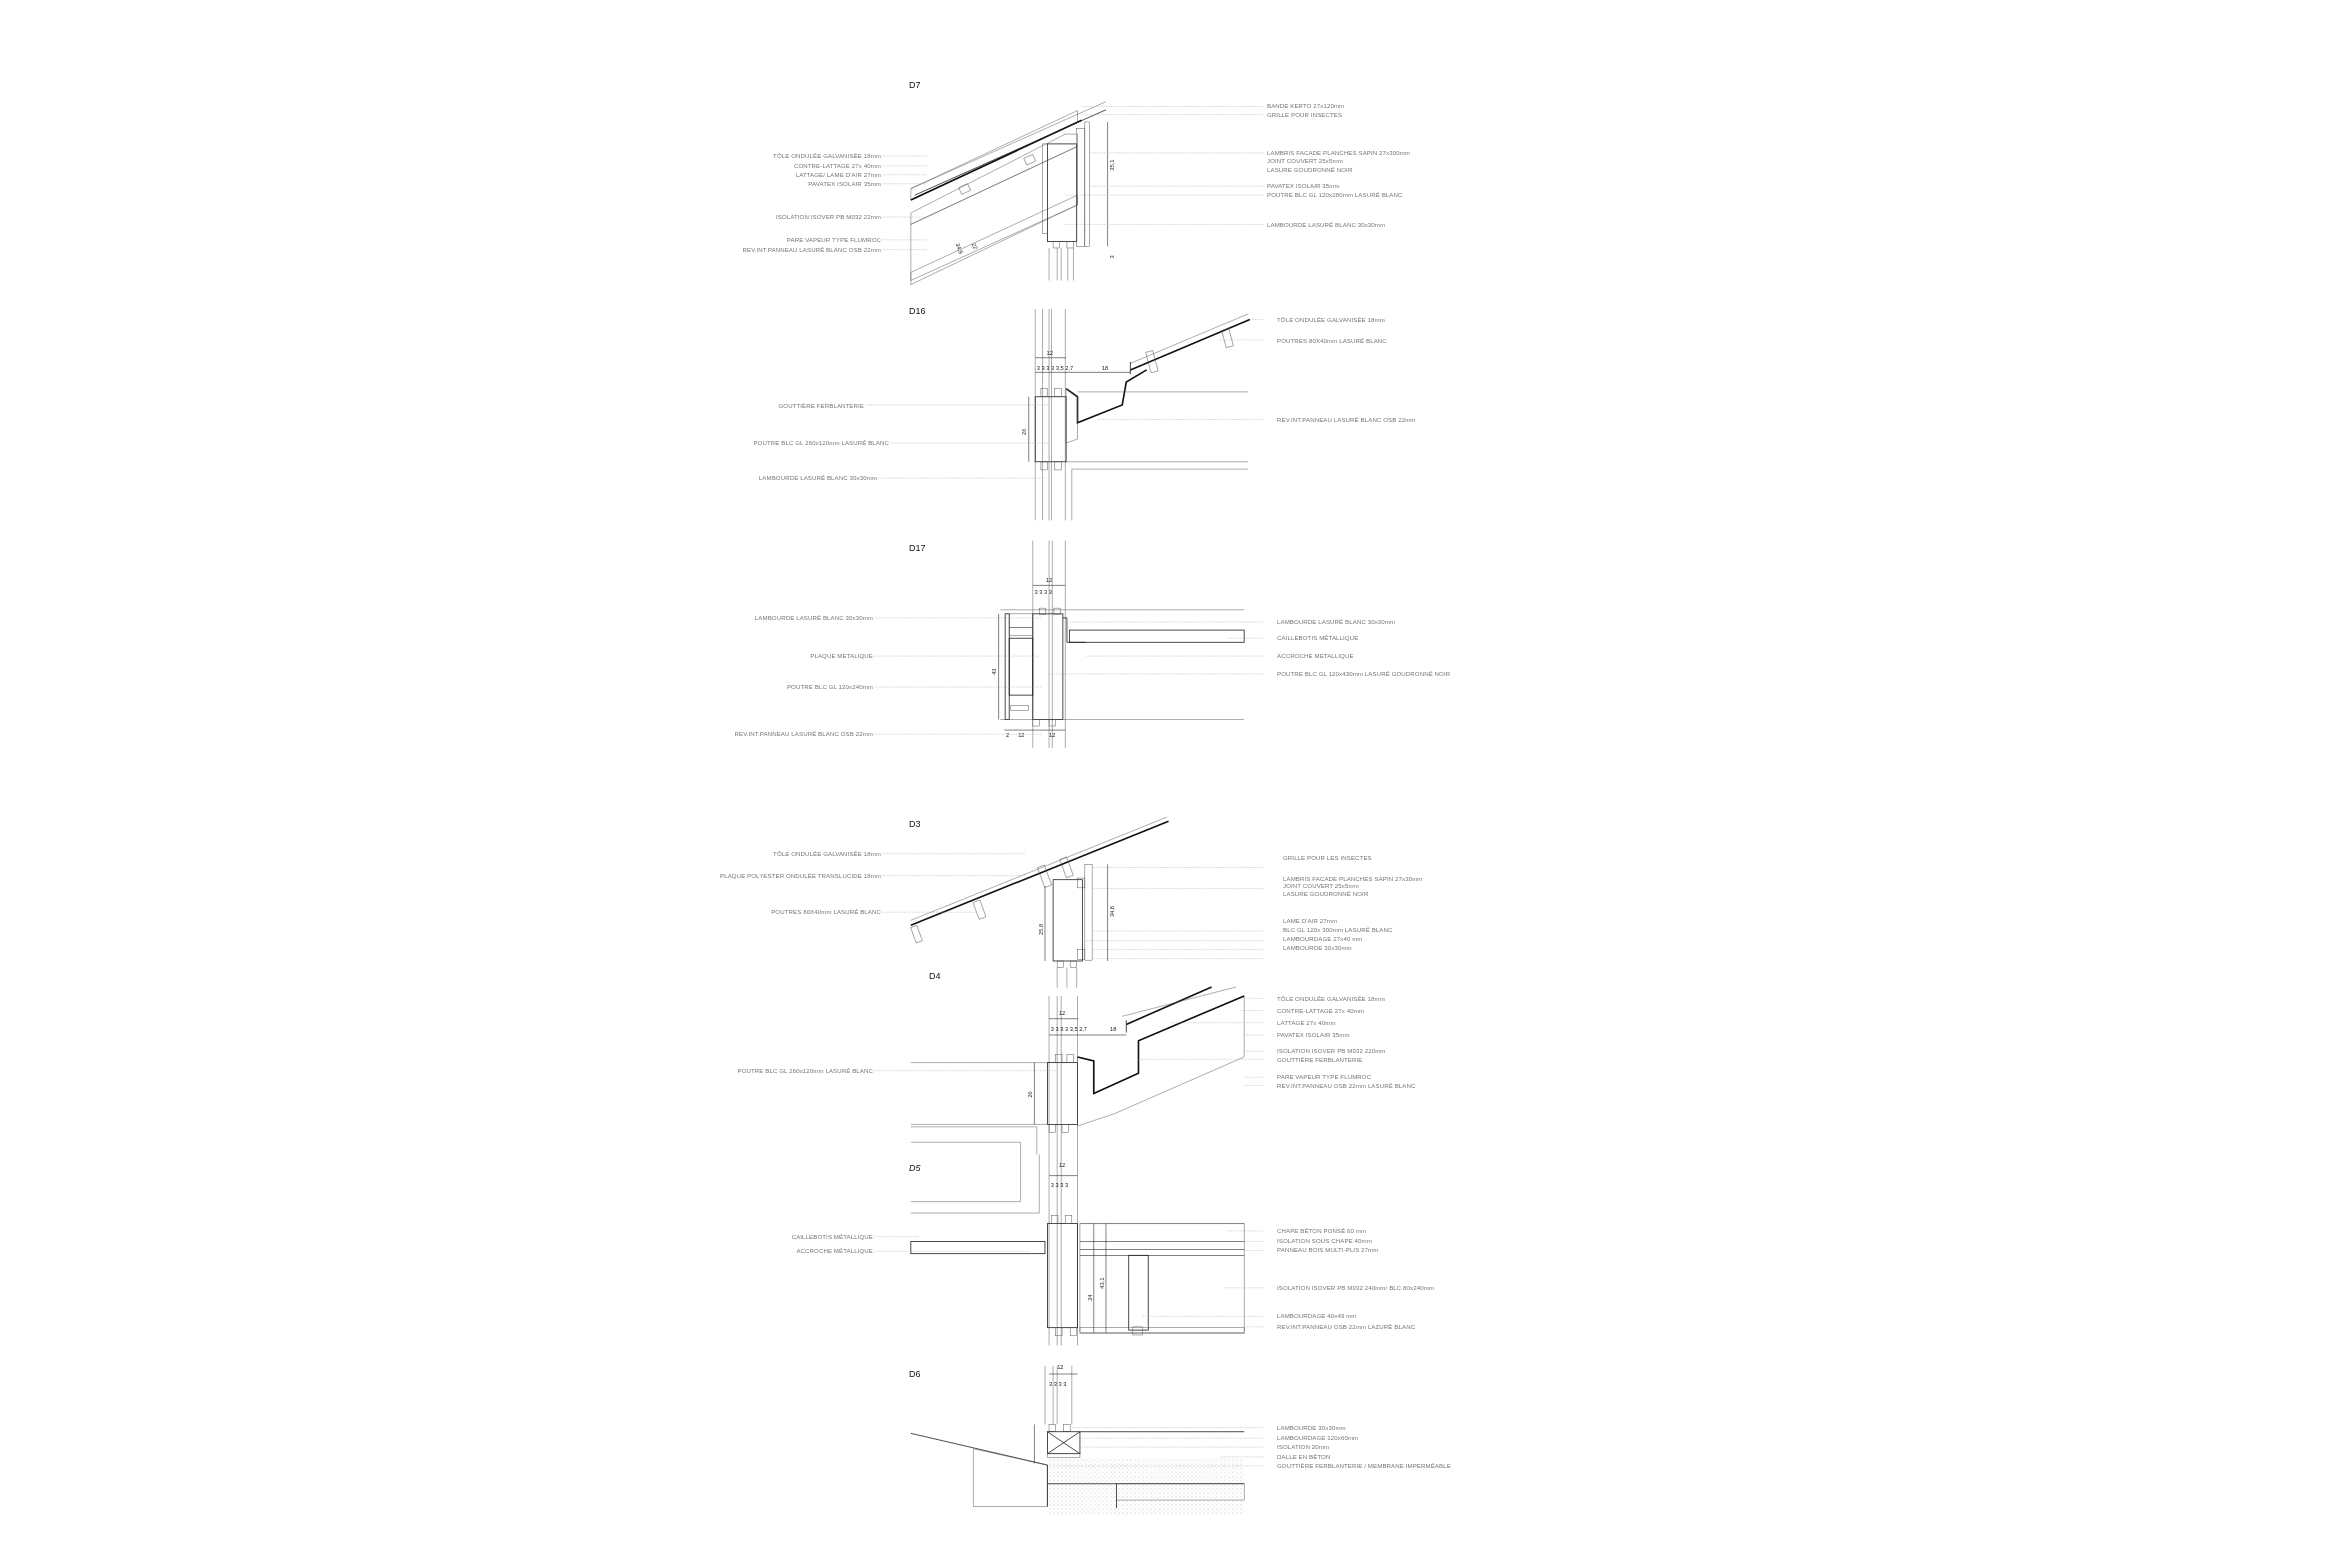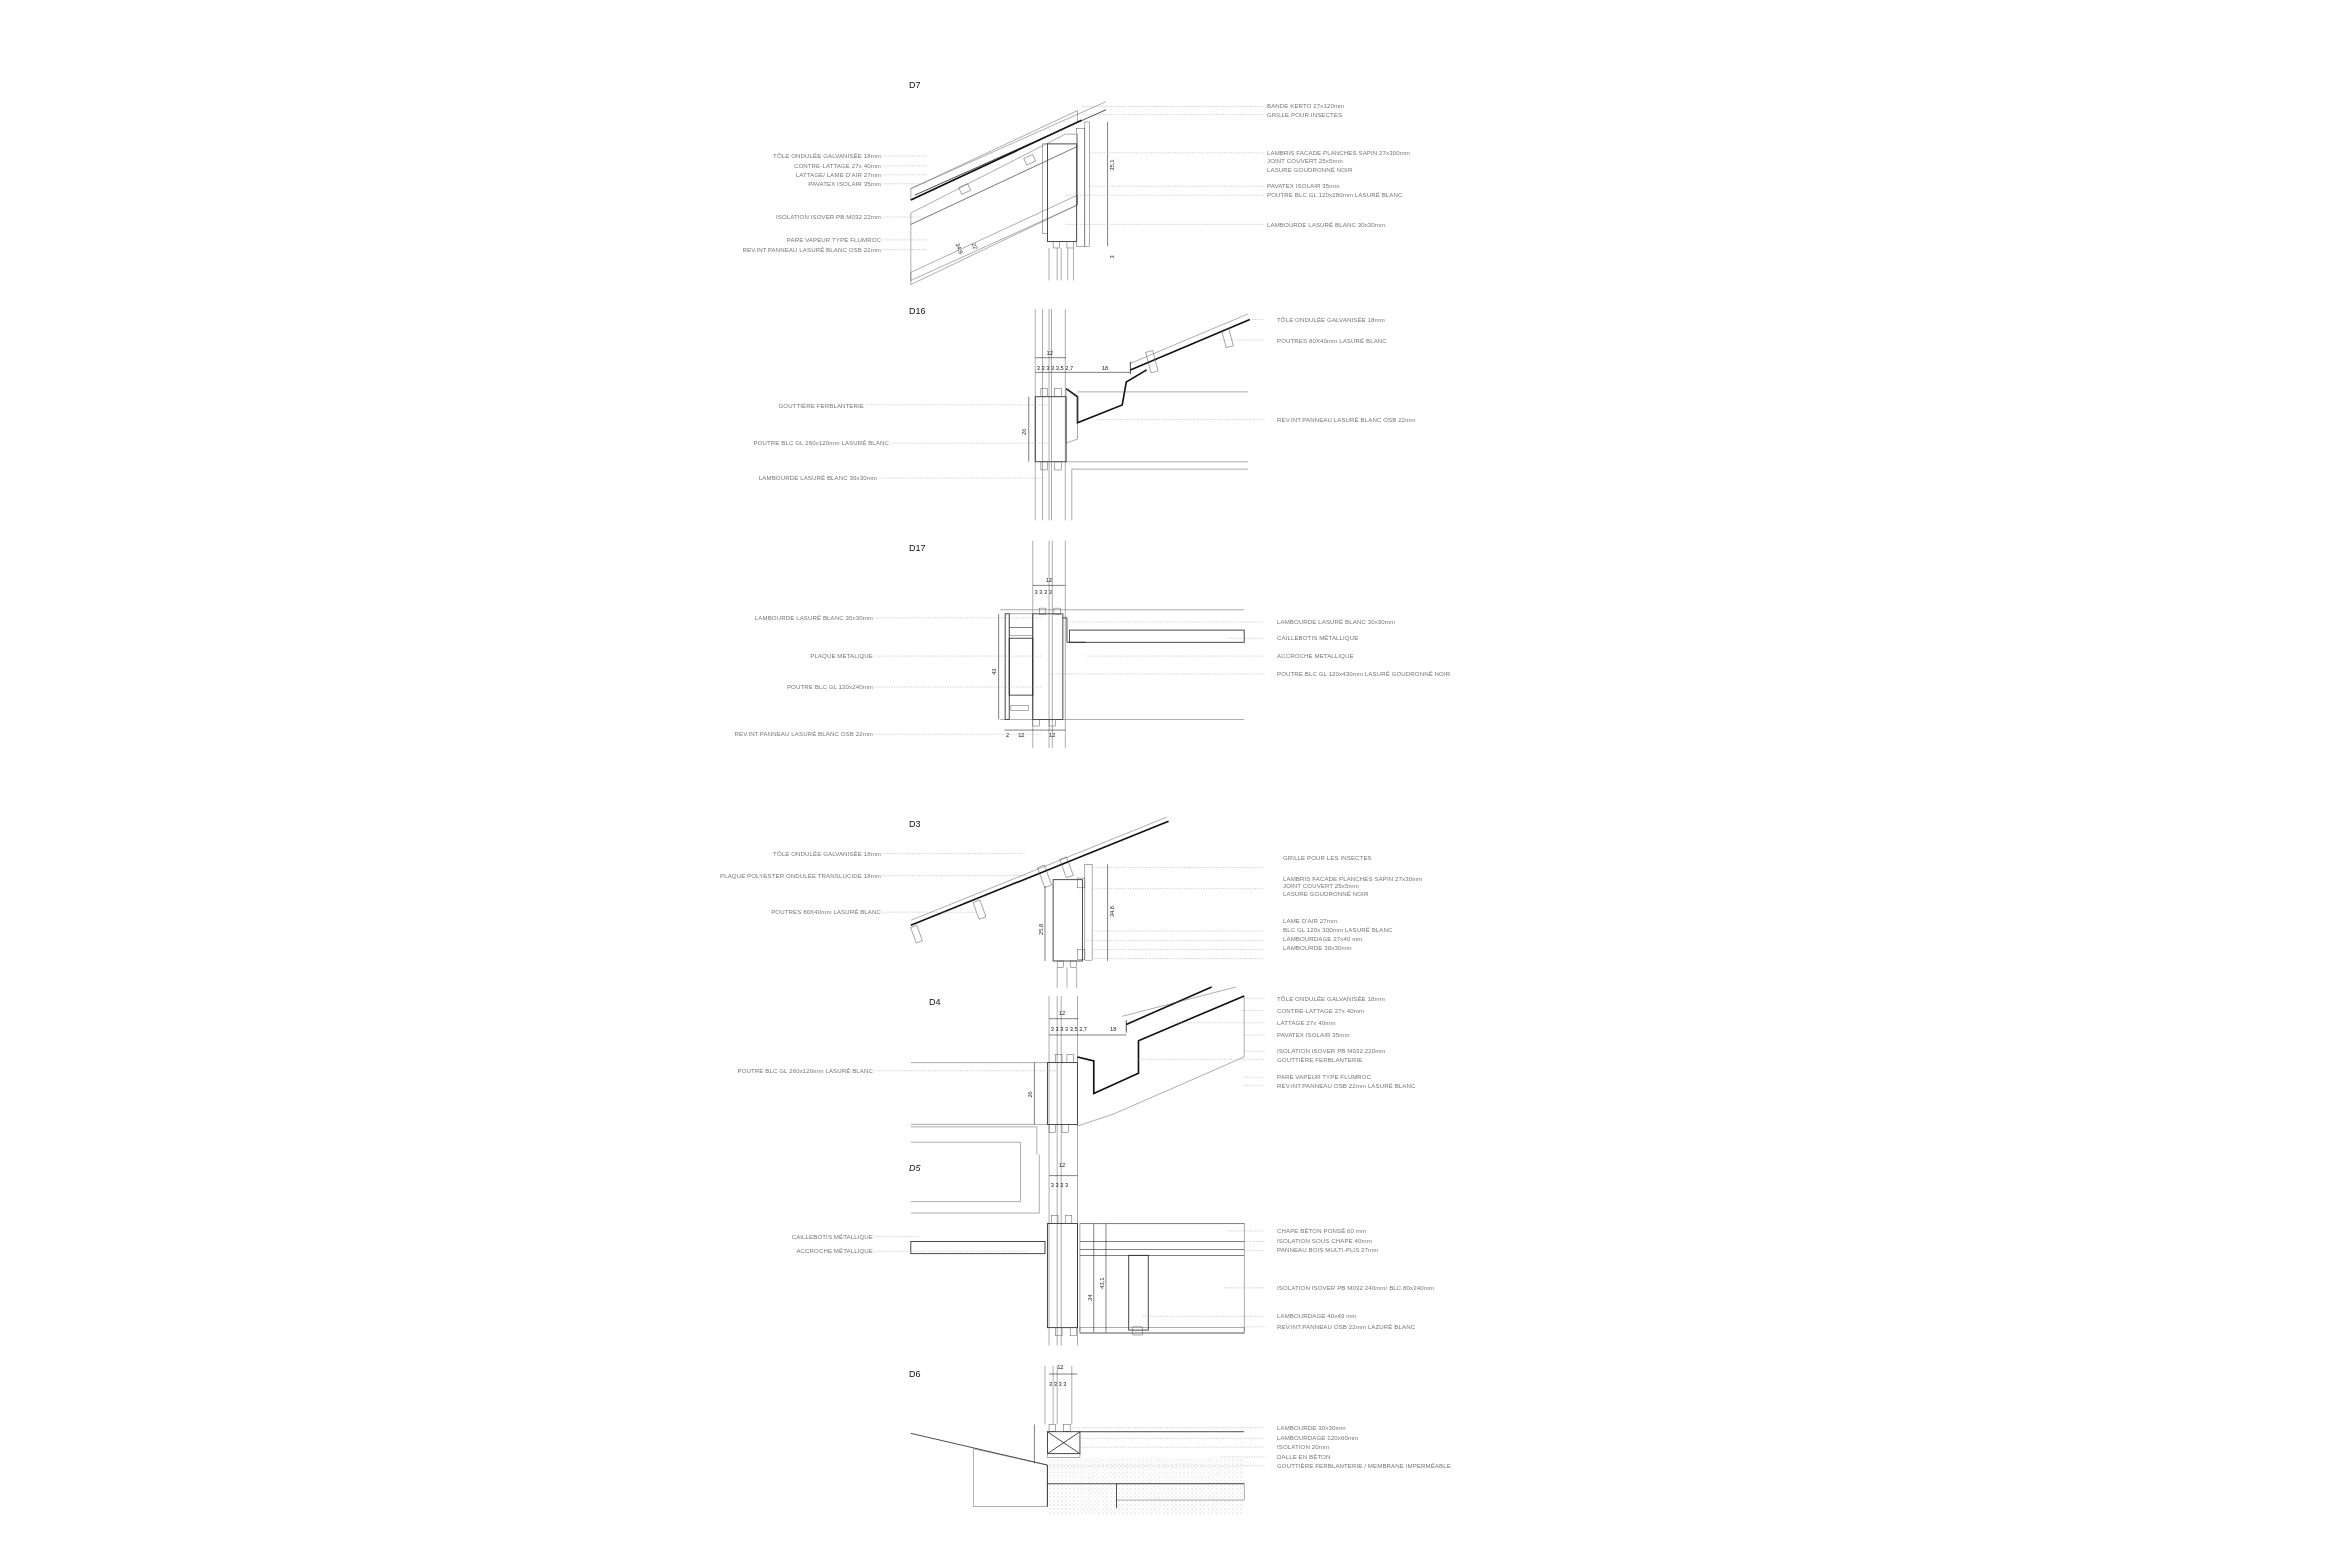--- a/index.html
+++ b/index.html
@@ -330,21 +330,21 @@
     <line x1="1330" y1="1780" x2="1555" y2="1780" class="lead"></line>
     <line x1="1500" y1="1792" x2="1555" y2="1792" class="lead"></line>
     <line x1="1290" y1="1803" x2="1555" y2="1803" class="lead"></line>
   </g>
 </svg>
 
 <div class="title" style="left:909px;top:80px;">D7</div>
 <div class="title" style="left:909px;top:306px;">D16</div>
 <div class="title" style="left:909px;top:543px;">D17</div>
 <div class="title" style="left:909px;top:819px;">D3</div>
-<div class="title" style="left:909px;top:997px;padding-left:20px;">D4</div>
+<div class="title" style="left:909px;top:971px;padding-left:20px;">D4</div>
 <div class="title" style="left:909px;top:1163px;font-style:italic;">D5</div>
 <div class="title" style="left:909px;top:1369px;">D6</div>
 
 <div class="lbl left" style="left:881px;top:152px;">TÔLE ONDULÉE GALVANISÉE 18mm</div>
 <div class="lbl left" style="left:881px;top:162px;">CONTRE-LATTAGE 27x 40mm</div>
 <div class="lbl left" style="left:881px;top:171px;">LATTAGE/ LAME D'AIR 27mm</div>
 <div class="lbl left" style="left:881px;top:180px;">PAVATEX ISOLAIR  35mm</div>
 <div class="lbl left" style="left:881px;top:213px;">ISOLATION ISOVER PB M032 22mm</div>
 <div class="lbl left" style="left:881px;top:236px;">PARE VAPEUR TYPE FLUMROC</div>
 <div class="lbl left" style="left:881px;top:246px;">REV.INT.PANNEAU  LASURÉ BLANC OSB 22mm</div>

